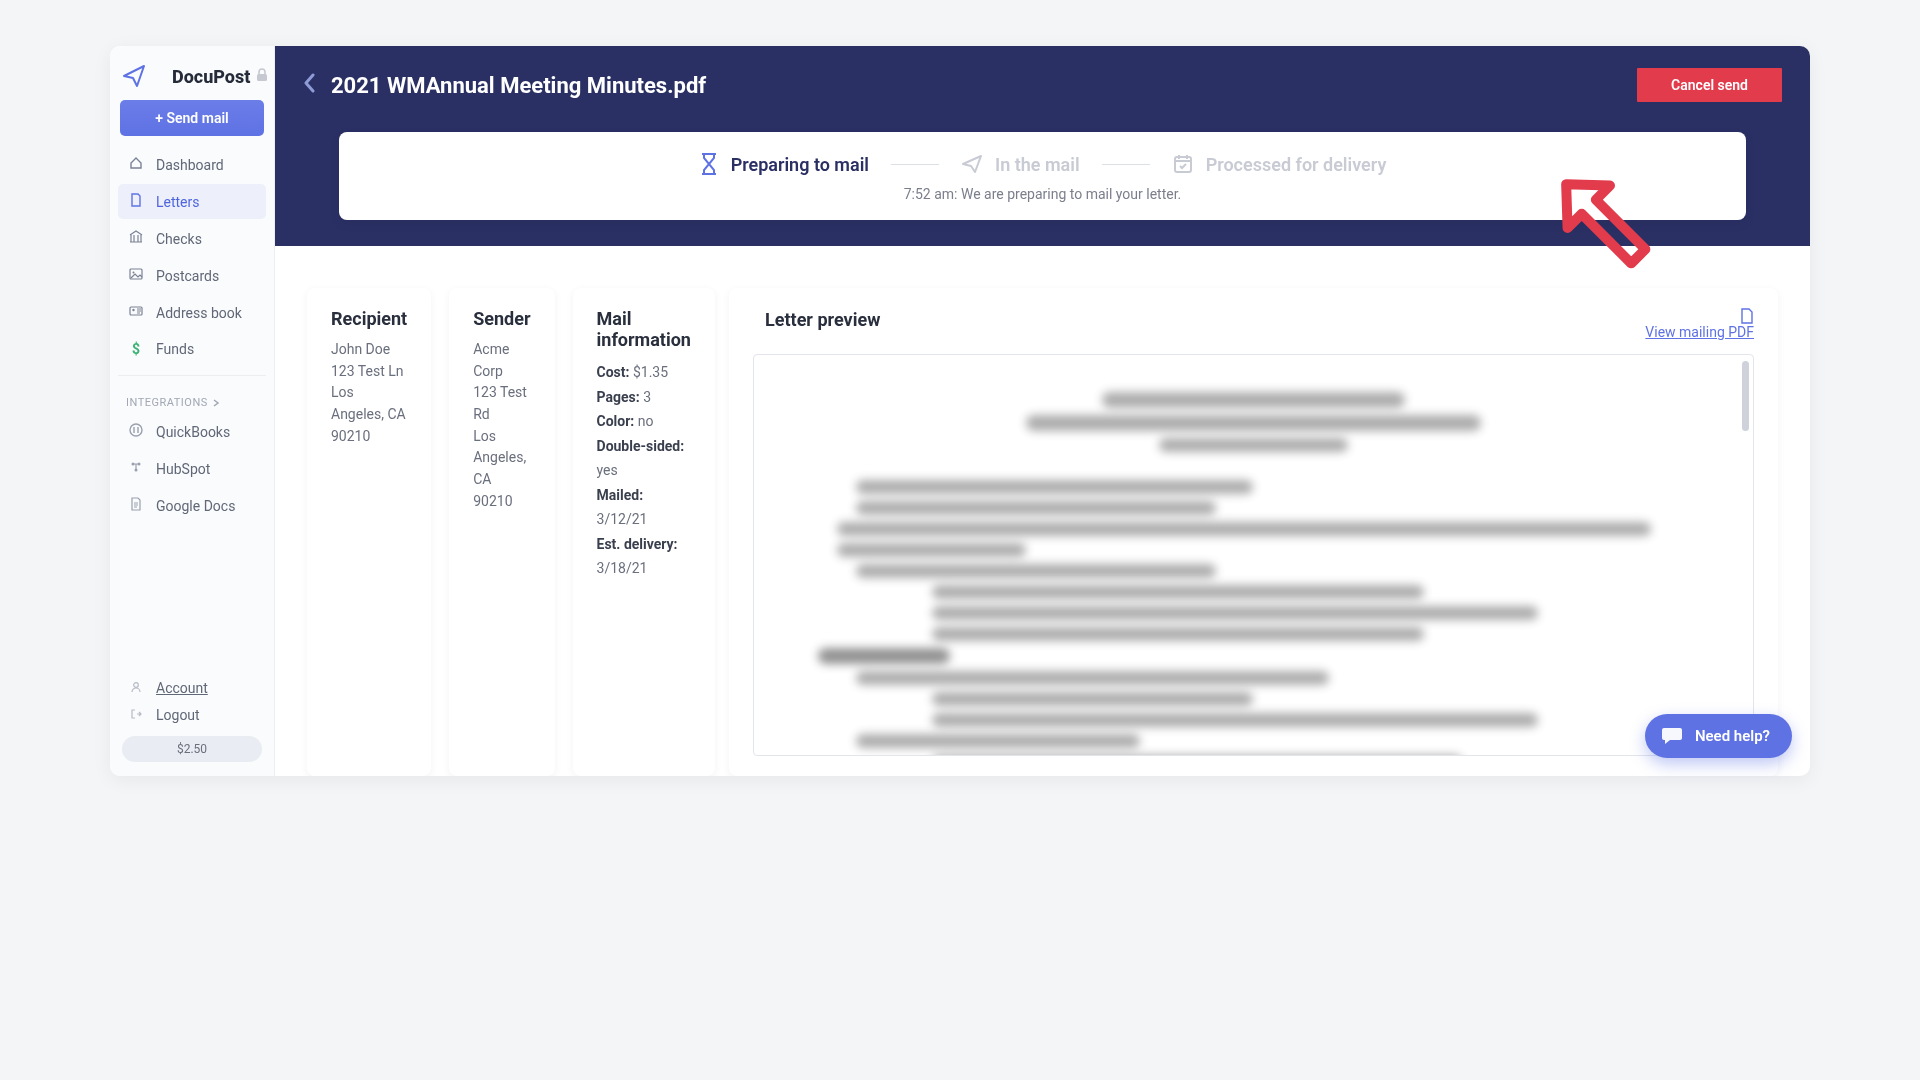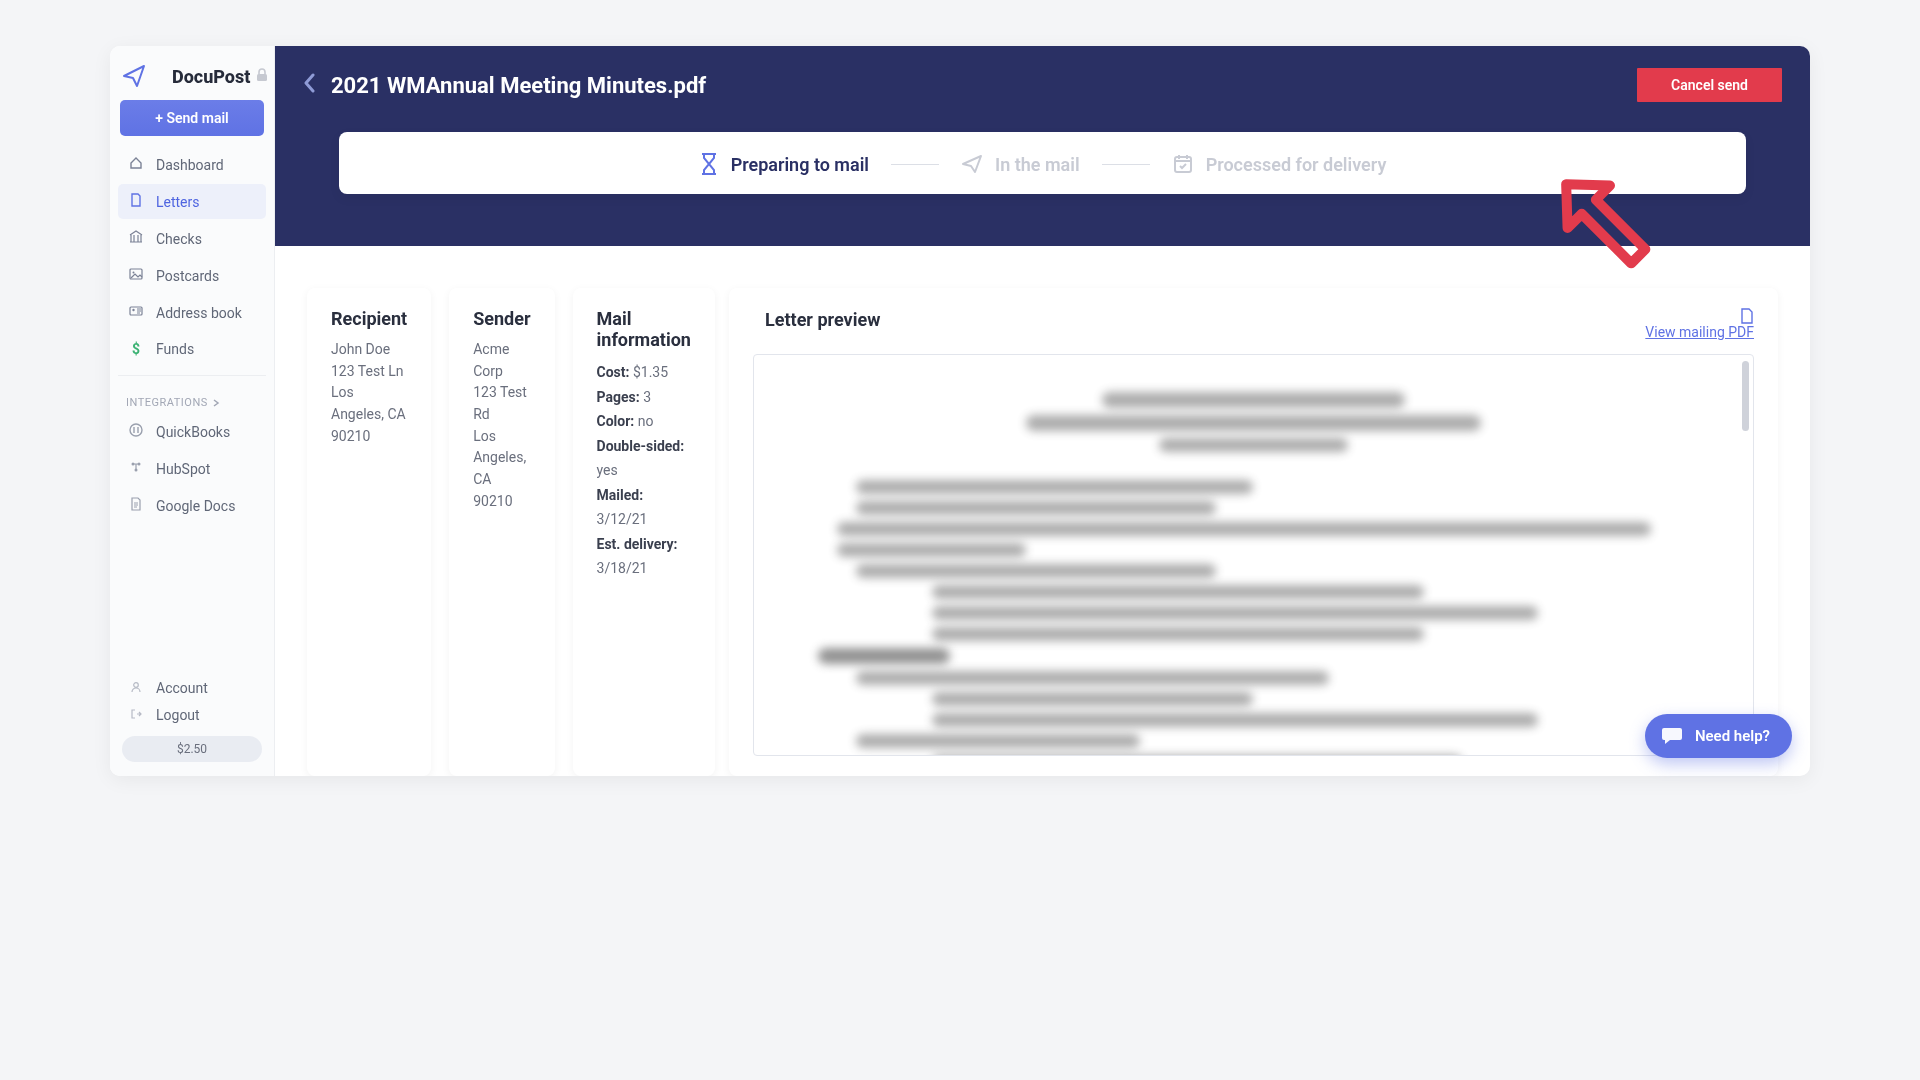--- a/index.html
+++ b/index.html
@@ -308,21 +308,21 @@
       <span class="nav-icon">
         <svg width="14" height="14" viewBox="0 0 14 14">
             <path d="M3 1 H9 L11 3 V13 H3 Z" fill="none" stroke="#9aa0ae" stroke-width="1.2"></path>
             <path d="M5 6 H9 M5 8 H9 M5 10 H8" stroke="#9aa0ae" stroke-width="1"></path>
           </svg>
       </span>
       <span>Google Docs</span>
     </div>
 
     <div class="sidebar-bottom">
-      <div class="nav-item" style="padding:5px 10px;">
+      <div class="nav-item" style="padding:5px 10px;text-decoration:underline;">
         <span class="nav-icon">
           <svg width="12" height="12" viewBox="0 0 12 12">
               <circle cx="6" cy="4" r="2.3" fill="none" stroke="#b6bac5" stroke-width="1.2"></circle>
               <path d="M2 11 a4 4 0 0 1 8 0" fill="none" stroke="#b6bac5" stroke-width="1.2"></path>
             </svg>
         </span>
         <span>Account</span>
       </div>
       <div class="nav-item" style="padding:5px 10px;">
         <span class="nav-icon">
@@ -366,20 +366,21 @@
             </div>
             <div class="step-line"></div>
             <div class="step inactive">
               <svg width="22" height="22" viewBox="0 0 22 22">
                   <rect x="3" y="4" width="16" height="15" rx="2" fill="none" stroke="#c8cbd4" stroke-width="2"></rect>
                   <path d="M3 8 H19 M7 2 V6 M15 2 V6 M8 13 L10 15 L14 11" fill="none" stroke="#c8cbd4" stroke-width="2"></path>
                 </svg>
               <span>Processed for delivery</span>
             </div>
           </div>
+          <div class="status-sub">7:52 am: We are preparing to mail your letter.</div>
         </div>
       </div>
     </div>
 
     <div class="content">
       <div class="left-col">
         <div class="card">
           <h3>Recipient</h3>
           <div class="addr-line">John Doe</div>
           <div class="addr-line">123 Test Ln</div>

